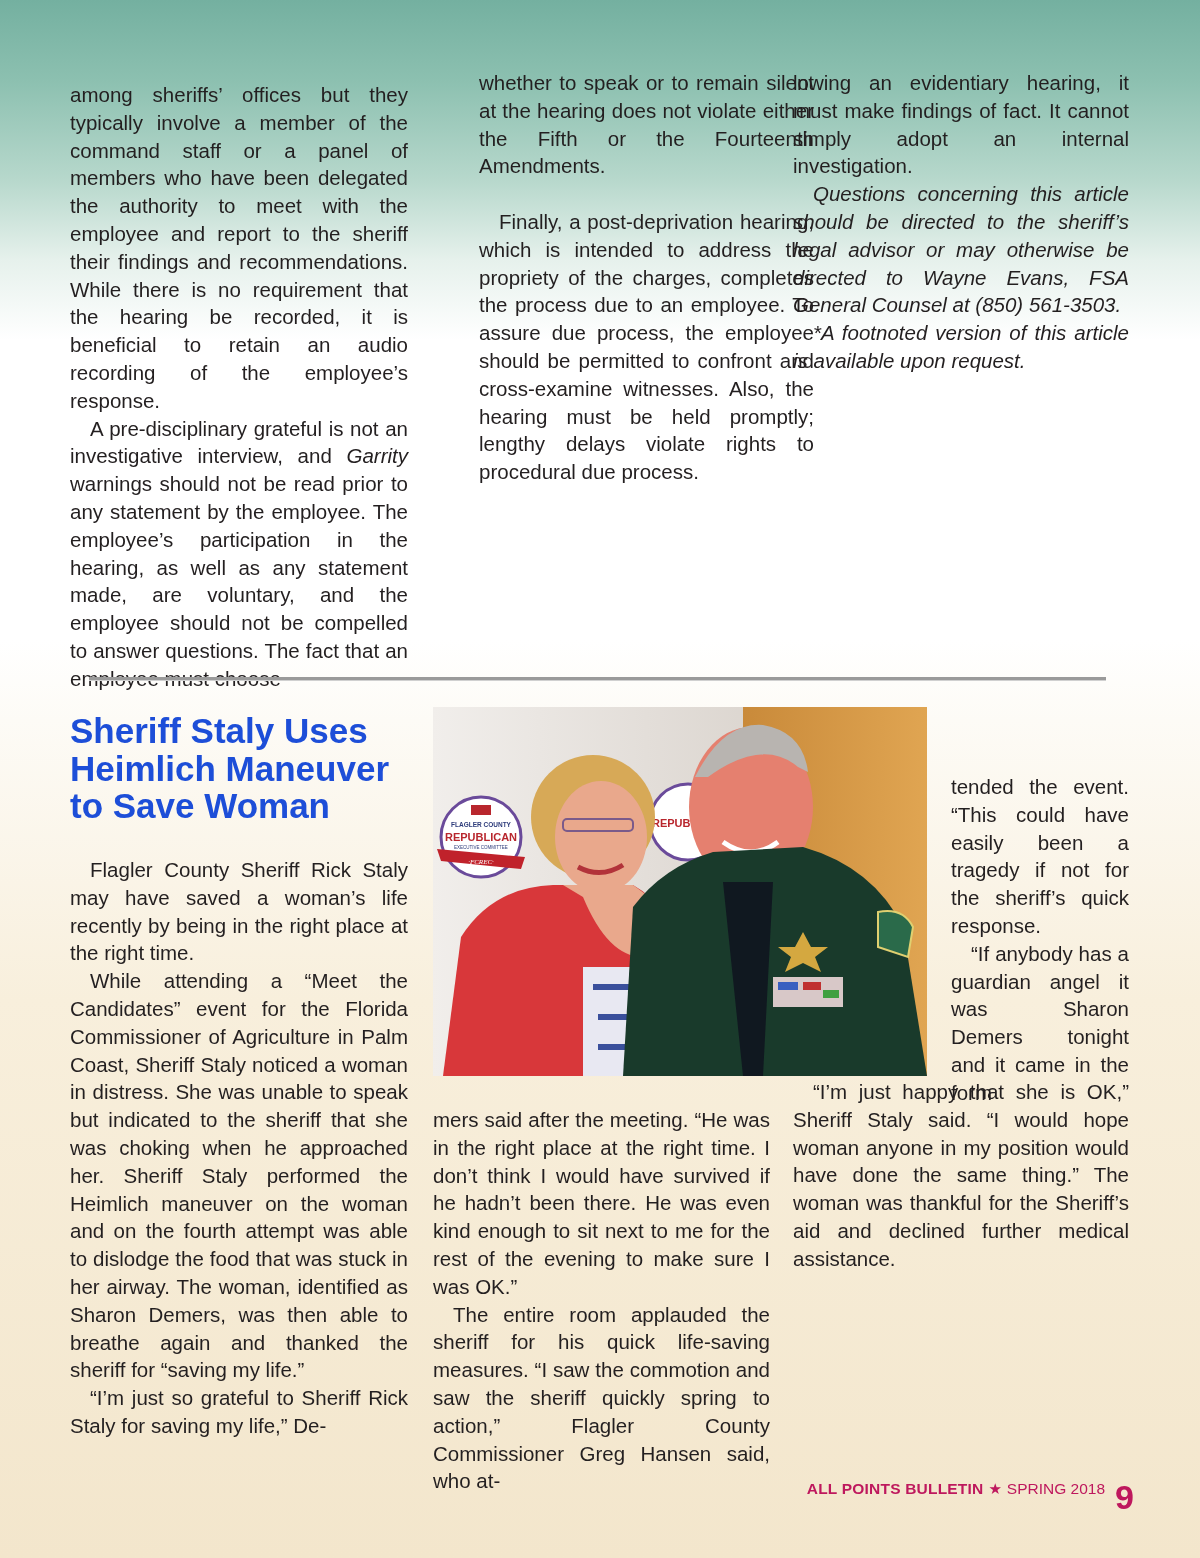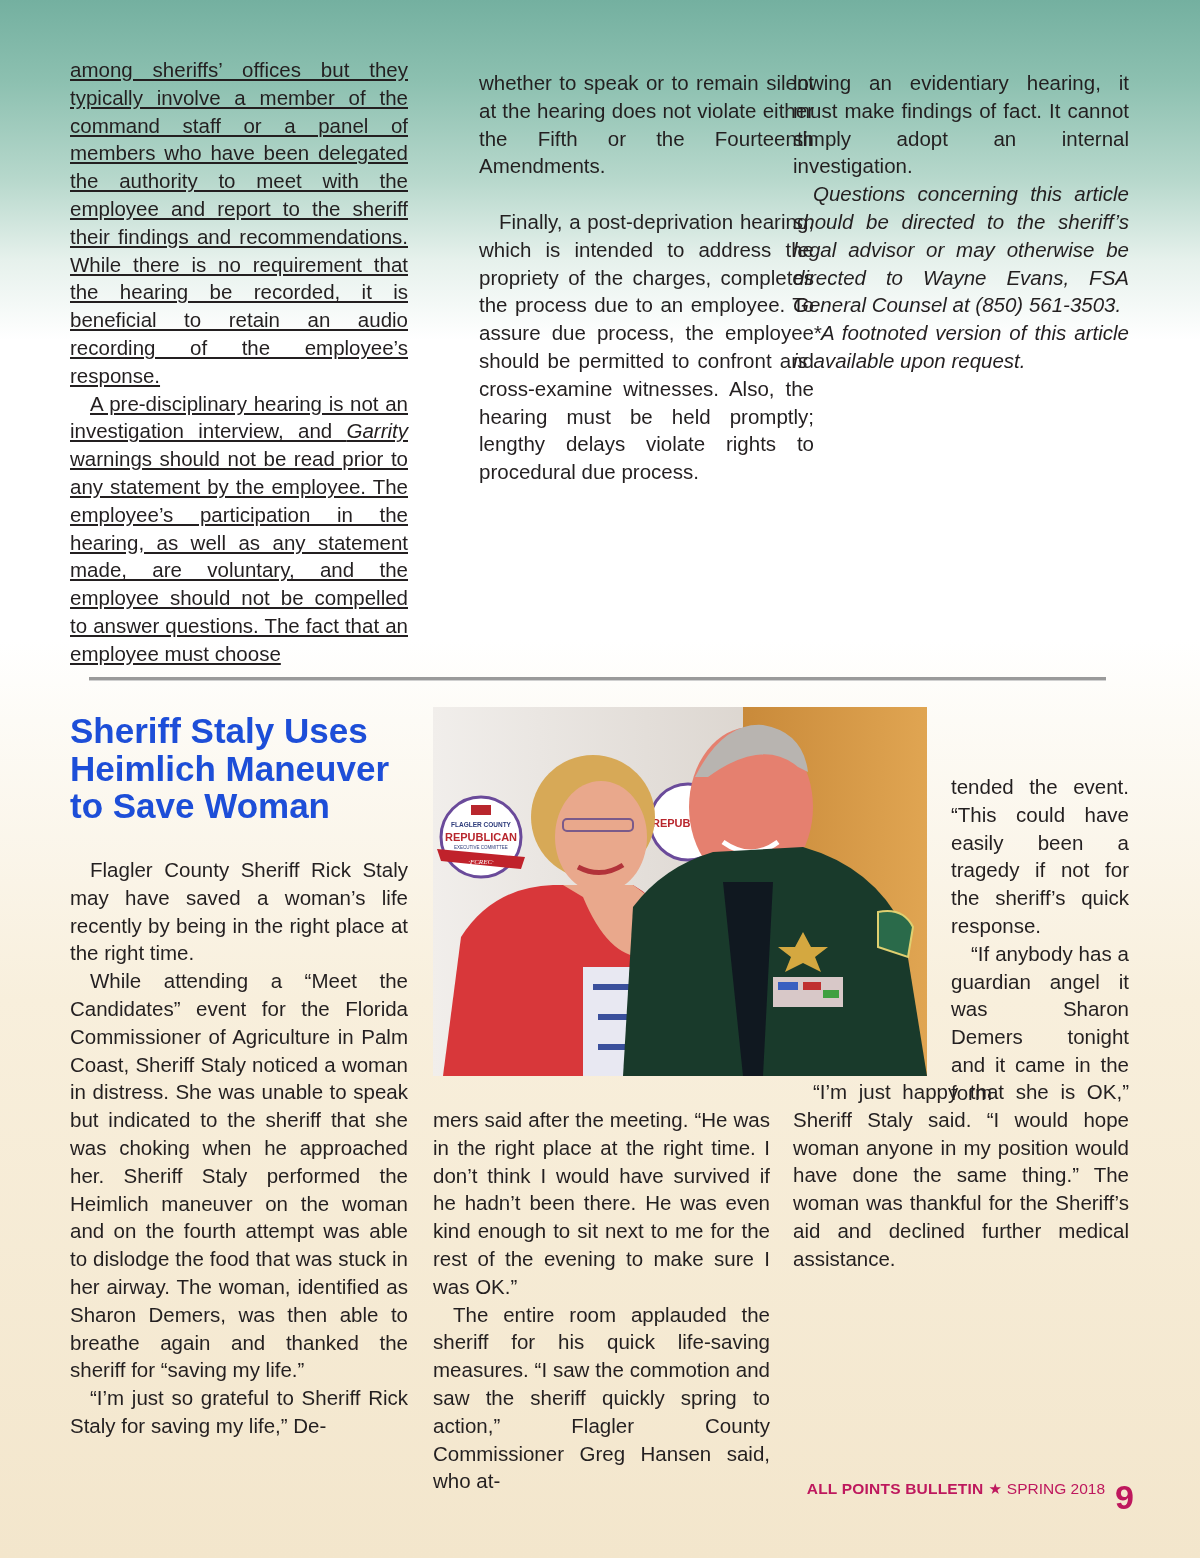--- a/index.html
+++ b/index.html
@@ -12,21 +12,21 @@
     color: #231f20;
   }
   .col {
     position: absolute; font-size: 20.5px; line-height: 27.8px;
     text-align: justify; hyphens: manual;
   }
   .col p { margin: 0; text-indent: 20px; }
   .col p.noindent { text-indent: 0; }
   .col p.gap { margin-top: 27.8px; }
   .col p.italic { font-style: italic; }
-  #c1 { left: 70px; top: 56px; width: 338px; text-decoration: underline; }
+  #c1 { left: 70px; top: 81px; width: 338px; }
   #c2 { left: 431px; top: 69px; width: 335px; margin-left: 48px; }
   #c3 { left: 793px; top: 69px; width: 336px; }
   .divider {
     position: absolute; left: 89px; top: 677px; width: 1017px; height: 3px;
     background: #9a9a9a; border-bottom: 1px solid #d0d0d0;
   }
   .headline {
     position: absolute; left: 70px; top: 712px; width: 345px;
     font-family: "Liberation Sans", sans-serif; font-weight: bold;
     font-size: 35px; line-height: 37.5px; color: #1d4ed8; margin: 0;
@@ -46,21 +46,21 @@
   .footer .pub { font-weight: bold; font-size: 15.5px; letter-spacing: 0.2px; }
   .footer .star { font-size: 15px; margin: 0 5px; }
   .footer .issue { font-size: 15.5px; }
   .footer .pageno { font-weight: bold; font-size: 34px; margin-left: 10px; line-height: 1; }
 </style>
 </head>
 <body>
 
 <div class="col" id="c1">
   <p class="noindent">among sheriffs’ offices but they typically involve a member of the command staff or a panel of members who have been delegated the authority to meet with the employee and report to the sheriff their findings and recommendations. While there is no requirement that the hearing be recorded, it is beneficial to retain an audio recording of the employee’s response.</p>
-  <p><span>A pre-disciplinary hearing is not an investigation interview, and </span><i>Garrity</i><span> warnings should not be read prior to any statement by the employee. The employee’s participation in the hearing, as well as any statement made, are voluntary, and the employee should not be compelled to answer questions. The fact that an employee must choose</span></p>
+  <p><span>A pre-disciplinary grateful is not an investigative interview, and </span><i>Garrity</i><span> warnings should not be read prior to any statement by the employee. The employee’s participation in the hearing, as well as any statement made, are voluntary, and the employee should not be compelled to answer questions. The fact that an employee must choose</span></p>
 </div>
 
 <div class="col" id="c2">
   <p class="noindent">whether to speak or to remain silent at the hearing does not violate either the Fifth or the Fourteenth Amendments.</p>
   <p class="gap">Finally, a post-deprivation hearing, which is intended to address the propriety of the charges, completes the process due to an employee. To assure due process, the employee should be permitted to confront and cross-examine witnesses. Also, the hearing must be held promptly; lengthy delays violate rights to procedural due process.</p>
 </div>
 
 <div class="col" id="c3">
   <p class="noindent">lowing an evidentiary hearing, it must make findings of fact. It cannot simply adopt an internal investigation.</p>
   <p class="italic">Questions concerning this article should be directed to the sheriff’s legal advisor or may otherwise be directed to Wayne Evans, FSA General Counsel at (850) 561-3503.</p>

